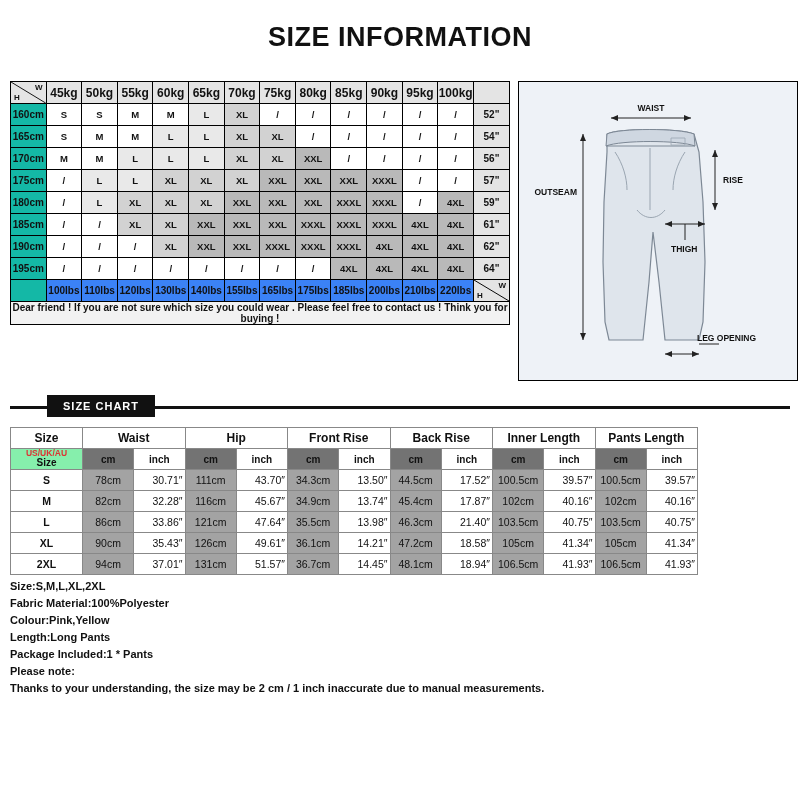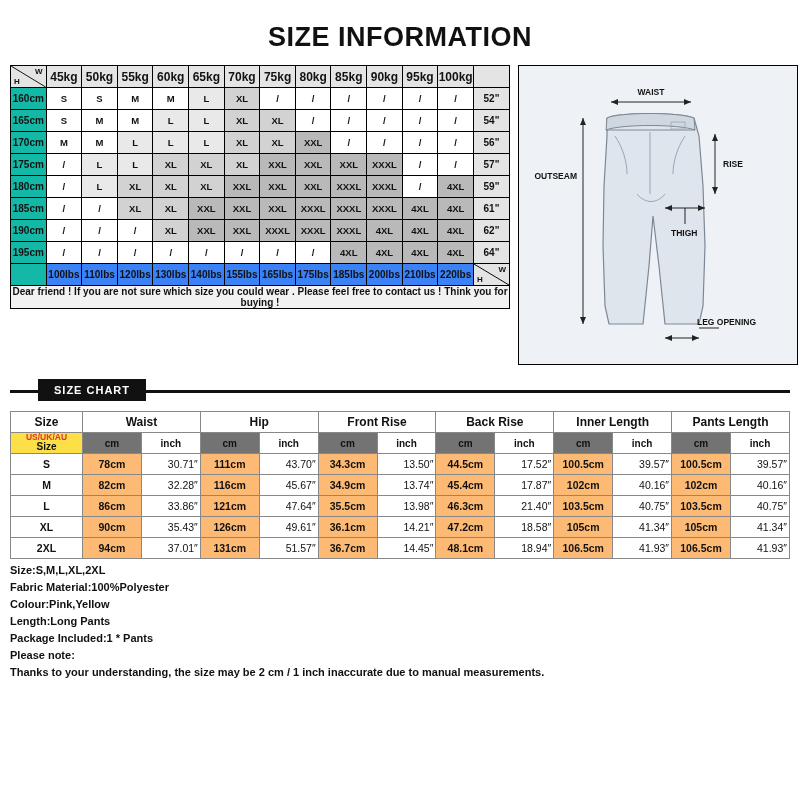--- a/index.html
+++ b/index.html
@@ -13,21 +13,21 @@
   }
   .page { position: relative; width:800px; height:800px; }
 
   
   .title {
     text-align: center;
     font-size: 27px;
     font-weight: bold;
     letter-spacing: 0.5px;
     padding-top: 22px;
-    padding-bottom: 12px;
+    padding-bottom: 28px;
     color: #111;
   }
 
   
   .top-area {
     display: flex;
     gap: 8px;
     padding: 0 10px;
     align-items: flex-start;
   }
@@ -86,46 +86,46 @@
   
   .sc-head {
     margin: 14px 10px 0 10px;
     position: relative;
     height: 24px;
   }
   .sc-head .bar {
     position:absolute; left:0; top:11px; right:0; height:3px; background:#111;
   }
   .sc-head .tag {
-    position:absolute; left:28px; top:0;
+    position:absolute; left:37px; top:0;
     background:#111; color:#fff;
     font-size:11px; font-weight:bold;
     letter-spacing: 1px;
     padding: 5px 16px;
   }
 
   
   table.sc {
     border-collapse: collapse;
     margin: 8px 10px 0 10px;
-    width: 780px;
+    width: 688px;
     table-layout: fixed;
     font-size: 10.5px;
   }
   table.sc th, table.sc td {
     border: 1px solid #888;
     text-align:center;
     height: 21px;
     padding: 0 2px;
     color:#111;
   }
   table.sc th.grp { font-size: 12px; font-weight: bold; background:#fff; }
   table.sc td.unit { background:#737373; font-size:10px; font-weight:bold; }
   table.sc td.sizecell { font-weight:bold; }
-  table.sc td.cmcell { background:#fdba74; font-weight:bold; }
+  table.sc td.cmcell { background:#a3a3a3; font-weight:normal; }
   table.sc td.inchcell { background:#ffffff;text-align:right; }
   .uskau { font-size:8.5px; font-weight:bold; color:#d33; line-height:1.05; }
   .uskau .sz { color:#111; font-size:10px; font-weight:bold; }
 
   
   .notes {
     margin: 3px 10px 0 10px;
     font-size: 11px;
     line-height: 17px;
     color: #111;
@@ -381,21 +381,21 @@
         <tr>
           <th class="grp" colspan="1" rowspan="1" style="width: 72px;">Size</th>
           <th class="grp" colspan="2">Waist</th>
           <th class="grp" colspan="2">Hip</th>
           <th class="grp" colspan="2">Front Rise</th>
           <th class="grp" colspan="2">Back Rise</th>
           <th class="grp" colspan="2">Inner Length</th>
           <th class="grp" colspan="2">Pants  Length</th>
         </tr>
         <tr>
-          <td class="unit" style="background: #fde047;">
+          <td class="unit" style="background: #86efac;">
             <div class="uskau">US/UK/AU<br><span class="sz">Size</span></div>
           </td>
           <td class="unit">cm</td>
           <td class="unit" style="background: rgb(255, 255, 255);">inch</td>
           <td class="unit">cm</td>
           <td class="unit" style="background: rgb(255, 255, 255);">inch</td>
           <td class="unit">cm</td>
           <td class="unit" style="background: rgb(255, 255, 255);">inch</td>
           <td class="unit">cm</td>
           <td class="unit" style="background: rgb(255, 255, 255);">inch</td>

